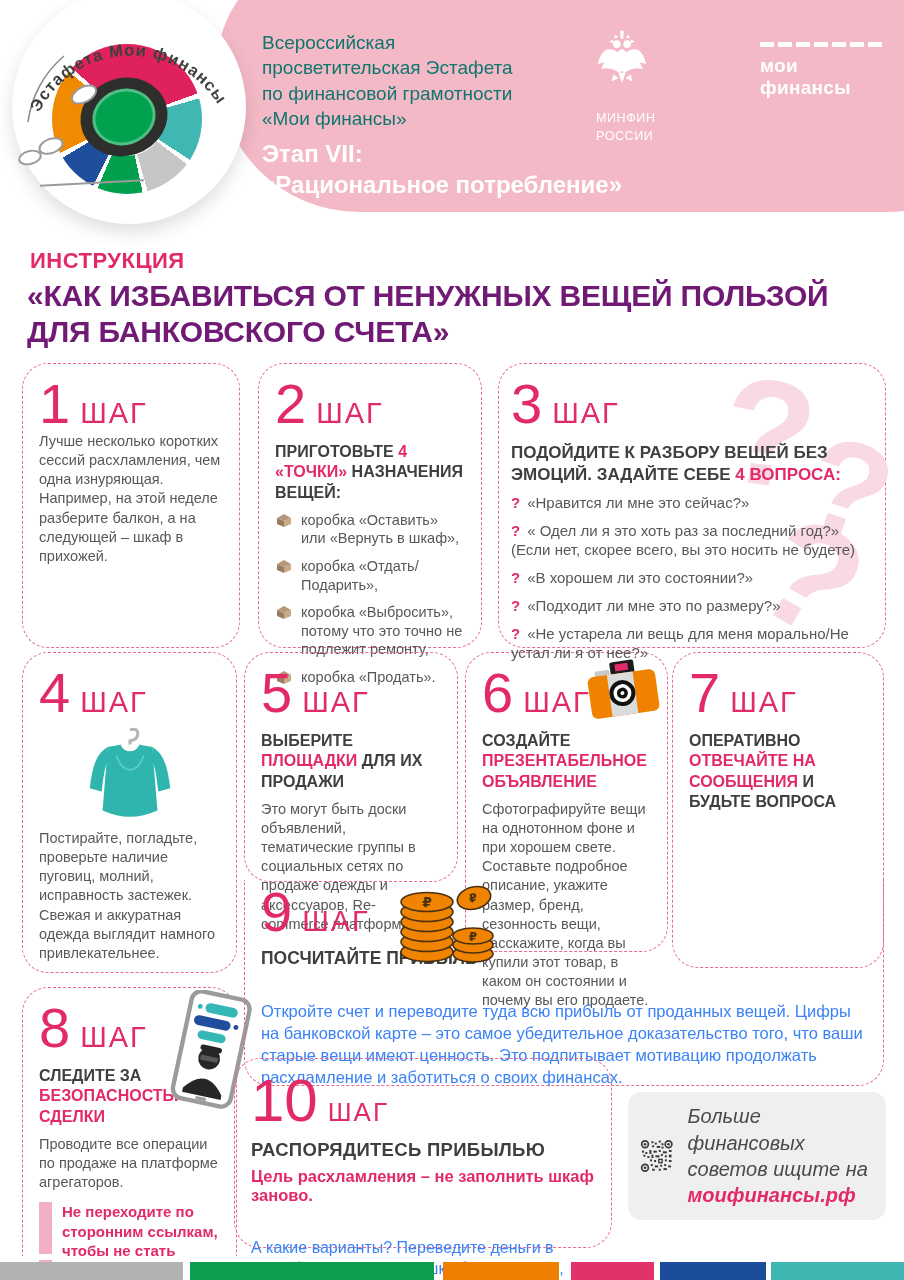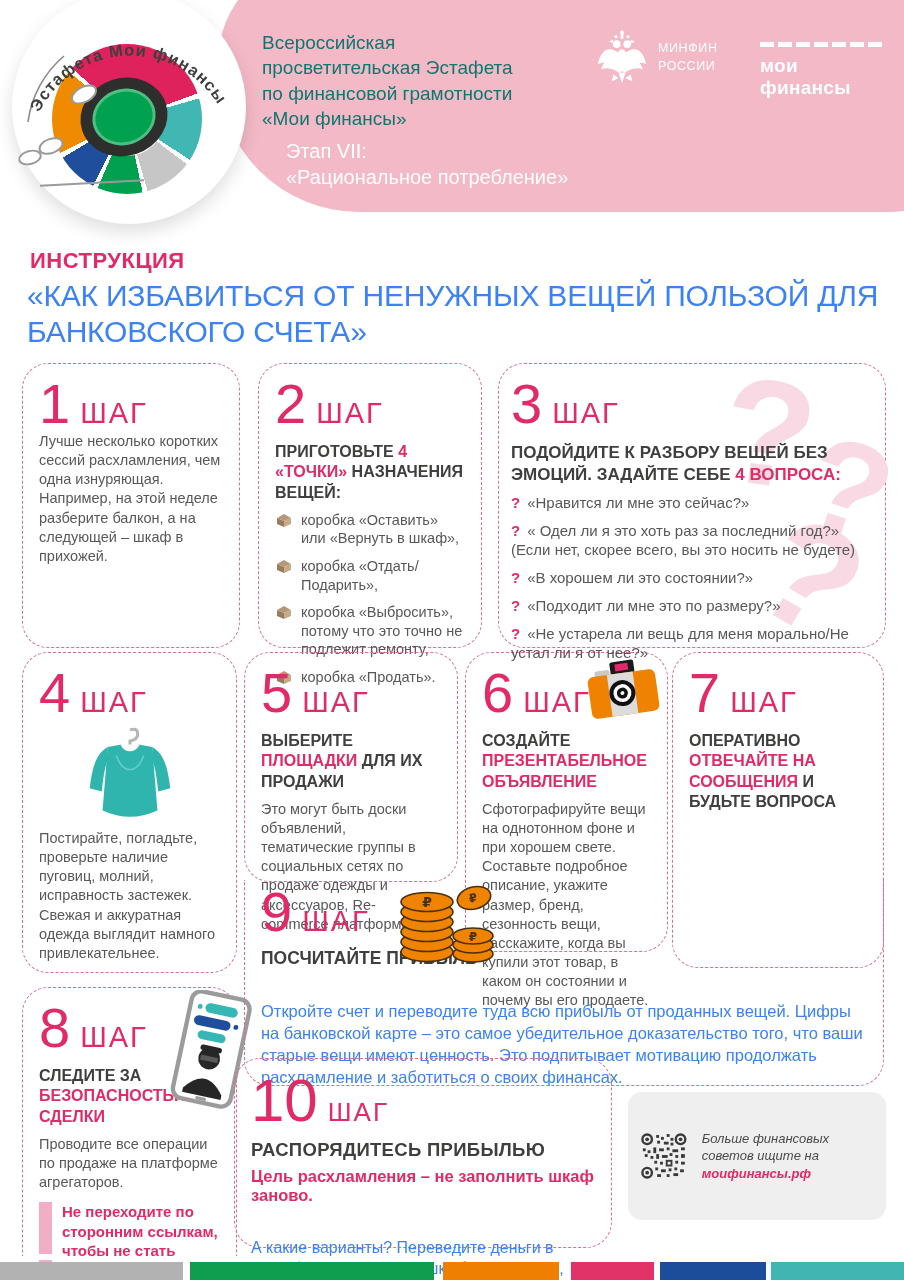--- a/index.html
+++ b/index.html
@@ -20,29 +20,29 @@
            #F08A00 290deg 356deg,#fff 356deg 360deg);}
   .wheel-hole{position:absolute;left:38px;top:38px;width:74px;height:74px;border-radius:50%;background:#fff;}
   .coin-big{position:absolute;left:28px;top:34px;width:88px;height:78px;border-radius:50%;
             background:#2E2E2D;transform:rotate(-18deg);}
   .coin-big-in{position:absolute;left:12px;top:11px;width:64px;height:56px;border-radius:50%;
                background:#00A14F;border:3px solid #4FBE82;box-sizing:border-box;}
   .logo-svg{position:absolute;left:0;top:0;}
   .mini-coin{position:absolute;border:2px solid #9a9a9a;background:#fff;border-radius:50%;}
   .base-line{position:absolute;left:28px;top:192px;width:104px;height:0;border-top:2px solid #9a9a9a;transform:rotate(-3deg);}
   .hdr-program{position:absolute;left:262px;top:30px;color:#0f766e;font-size:19px;line-height:1.33;white-space:pre-line;}
-  .hdr-stage{position:absolute;left:262px;top:138px;color:#fff;font-size:20px;font-weight:normal;line-height:1.3;white-space:pre-line;margin-left:24px;}
-  .minfin-wrap{position:absolute;left:596px;top:28px;display:flex;gap:10px;align-items:flex-start;}
+  .hdr-stage{position:absolute;left:262px;top:138px;color:#fff;font-size:24px;font-weight:bold;line-height:1.3;white-space:pre-line;}
+  .minfin-wrap{position:absolute;left:596px;top:28px;display:flex;gap:10px;align-items:flex-start;flex-direction:column;}
   .minfin-txt{color:#fff;font-size:12.5px;letter-spacing:.6px;line-height:1.4;white-space:pre-line;margin-top:12px;}
   .brand-wrap{position:absolute;left:760px;top:42px;width:124px;}
   .brand-dashes{height:5px;background:repeating-linear-gradient(90deg,#fff 0 14px,transparent 14px 18px);margin-bottom:8px;}
   .brand-txt{color:#fff;font-size:19px;font-weight:bold;letter-spacing:.3px;}
   
   .kicker{position:absolute;left:30px;top:248px;color:#E22A67;font-size:22px;font-weight:bold;letter-spacing:.5px;}
-  .main-title{position:absolute;left:27px;top:278px;width:862px;color:#3b82f6;font-size:30px;font-weight:normal;line-height:1.2;letter-spacing:-.2px;}
+  .main-title{position:absolute;left:27px;top:278px;width:862px;color:#701a75;font-size:30px;font-weight:bold;line-height:1.2;letter-spacing:-.2px;}
   
   .box{position:absolute;border:1.5px dashed #E56A92;border-radius:26px;box-sizing:border-box;padding:12px 16px;background:transparent;}
   #box1{left:22px;top:363px;width:218px;height:285px;}
   #box2{left:258px;top:363px;width:224px;height:285px;}
   #box3{left:498px;top:363px;width:388px;height:285px;padding:12px;}
   #box4{left:22px;top:652px;width:215px;height:321px;}
   #box5{left:244px;top:652px;width:214px;height:230px;}
   #box6{left:465px;top:652px;width:203px;height:300px;}
   #box7{left:672px;top:652px;width:212px;height:316px;}
   #box8{left:22px;top:987px;width:215px;height:269px;border-bottom:none;border-radius:26px 26px 0 0;}
@@ -73,21 +73,21 @@
   .phone-ic{position:absolute;right:-18px;top:2px;}
   .cam-ic{position:absolute;right:2px;top:6px;}
   .s9-head{position:relative;}
   .s9-coins{position:absolute;left:128px;top:-8px;}
   .s9-h{font-weight:bold;color:#3F3F3E;font-size:17.5px;margin:8px 0 8px;}
   .s10-h{font-weight:bold;color:#3F3F3E;font-size:18.5px;margin:8px 0 6px;letter-spacing:.3px;}
   .s10-lead{color:#E22A67;font-weight:bold;font-size:16.5px;margin:0 0 2px;}
   
   .qr-card{position:absolute;left:628px;top:1092px;width:258px;height:128px;background:#EFEFEF;border-radius:14px;
            display:flex;align-items:center;gap:14px;padding:0 12px;box-sizing:border-box;}
-  .qr-txt{font-style:italic;color:#4A4A49;font-size:13px;line-height:1.32;}
+  .qr-txt{font-style:italic;color:#4A4A49;font-size:20px;line-height:1.32;}
   .qr-link{color:#E22A67;font-weight:bold;font-style:italic;}
   .bar-seg{position:absolute;top:1262px;height:18px;}
   </style>
 </head>
 <body>
 
 <div class="page">
 
   <div class="hdr-blob"></div>
 

